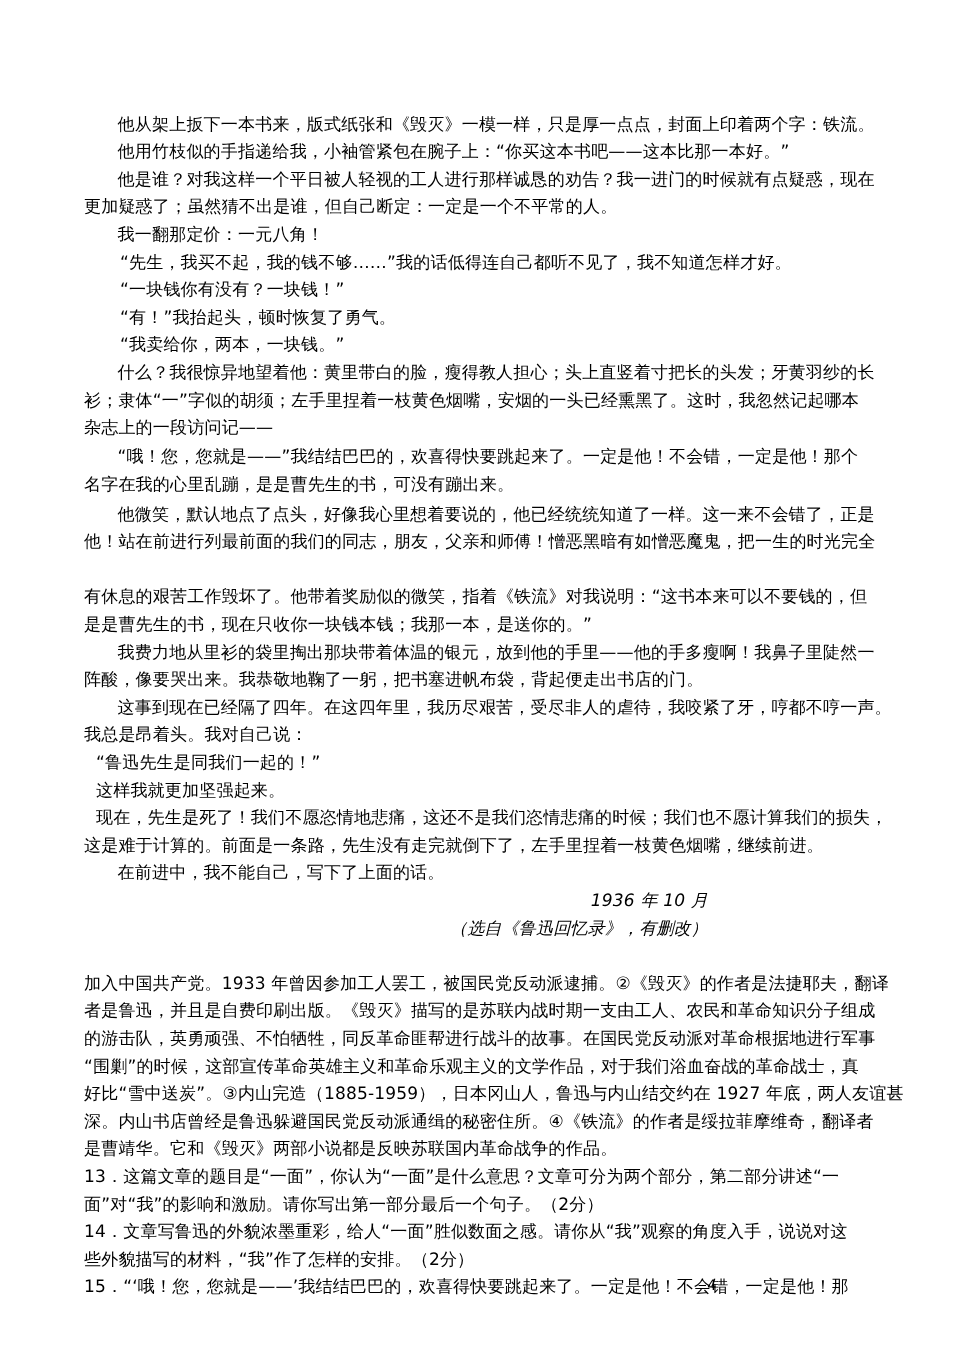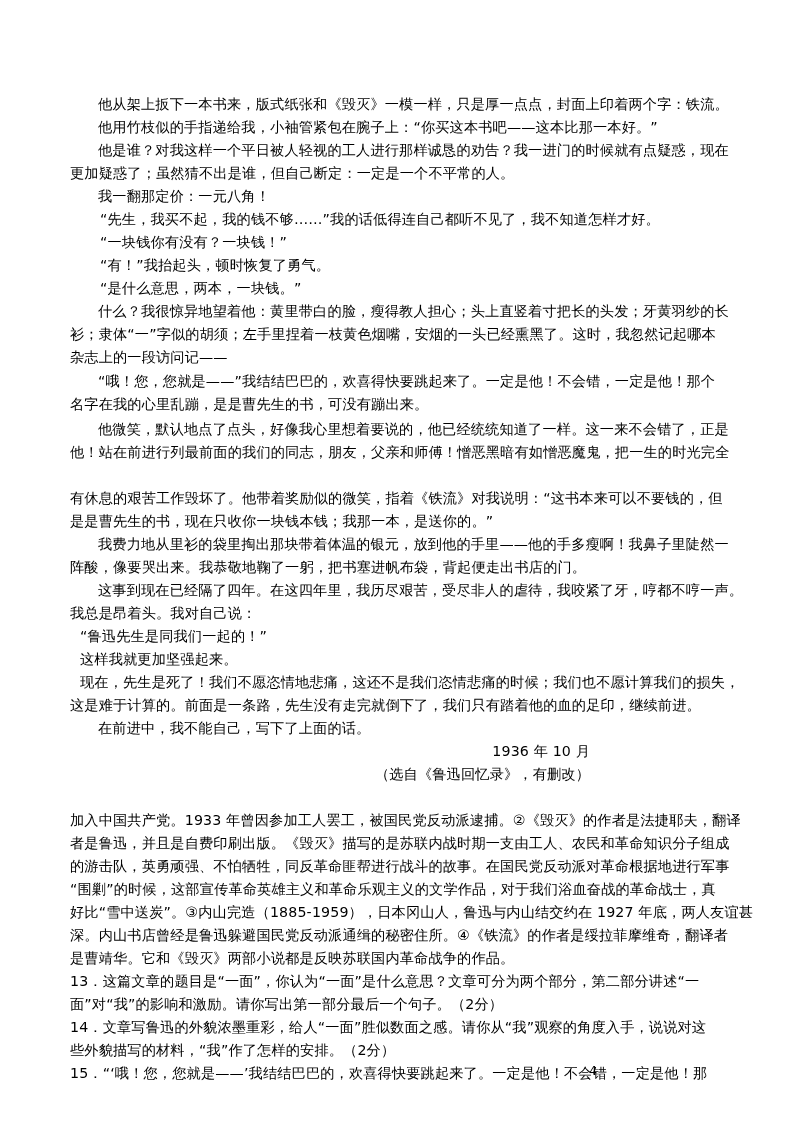--- a/index.html
+++ b/index.html
@@ -3,54 +3,54 @@
 <meta charset="utf-8">
 <style>
   html, body { margin: 0; padding: 0; background: #ffffff; }
   body { width: 794px; height: 1123px; position: relative; overflow: hidden;
          font-family: "DejaVu Sans", "Liberation Sans", sans-serif; color: #000; }
   .page { position: absolute; left: 0; top: 0; width: 672px; height: 1123px; background: #fff; }
   .line { position: absolute; left: 70px; font-size: 14.2px; line-height: 22px; white-space: nowrap; letter-spacing: 0.15px; }
   .i2 { left: 98px; }
   .i1 { left: 80px; }
   .q  { left: 100px; }
-  .right { left: auto; right: 82px; text-align: center; }
+  .right { left: auto; right: 82px; text-align: center; font-style: italic; }
   .pageno { position: absolute; right: 75px; top: 1064px; font-size: 12px; }
 </style>
 </head>
 <body>
 
 <div class="page">
 
   <div class="line i2" style="top:93px">他从架上扳下一本书来，版式纸张和《毁灭》一模一样，只是厚一点点，封面上印着两个字：铁流。</div>
   <div class="line i2" style="top:116px">他用竹枝似的手指递给我，小袖管紧包在腕子上：“你买这本书吧——这本比那一本好。”</div>
   <div class="line i2" style="top:139px">他是谁？对我这样一个平日被人轻视的工人进行那样诚恳的劝告？我一进门的时候就有点疑惑，现在</div>
   <div class="line" style="top:162px">更加疑惑了；虽然猜不出是谁，但自己断定：一定是一个不平常的人。</div>
   <div class="line i2" style="top:185px">我一翻那定价：一元八角！</div>
   <div class="line q" style="top:208px">“先生，我买不起，我的钱不够……”我的话低得连自己都听不见了，我不知道怎样才好。</div>
   <div class="line q" style="top:231px">“一块钱你有没有？一块钱！”</div>
   <div class="line q" style="top:254px">“有！”我抬起头，顿时恢复了勇气。</div>
-  <div class="line q" style="top:277px">“是什么意思，两本，一块钱。”</div>
+  <div class="line q" style="top:277px">“我卖给你，两本，一块钱。”</div>
   <div class="line i2" style="top:300px">什么？我很惊异地望着他：黄里带白的脸，瘦得教人担心；头上直竖着寸把长的头发；牙黄羽纱的长</div>
   <div class="line" style="top:323px">衫；隶体“一”字似的胡须；左手里捏着一枝黄色烟嘴，安烟的一头已经熏黑了。这时，我忽然记起哪本</div>
   <div class="line" style="top:346px">杂志上的一段访问记——</div>
   <div class="line i2" style="top:370px">“哦！您，您就是——”我结结巴巴的，欢喜得快要跳起来了。一定是他！不会错，一定是他！那个</div>
   <div class="line" style="top:393px">名字在我的心里乱蹦，是是曹先生的书，可没有蹦出来。</div>
   <div class="line i2" style="top:418px">他微笑，默认地点了点头，好像我心里想着要说的，他已经统统知道了一样。这一来不会错了，正是</div>
   <div class="line" style="top:441px">他！站在前进行列最前面的我们的同志，朋友，父亲和师傅！憎恶黑暗有如憎恶魔鬼，把一生的时光完全</div>
   <div class="line" style="top:487px">有休息的艰苦工作毁坏了。他带着奖励似的微笑，指着《铁流》对我说明：“这书本来可以不要钱的，但</div>
   <div class="line" style="top:510px">是是曹先生的书，现在只收你一块钱本钱；我那一本，是送你的。”</div>
   <div class="line i2" style="top:533px">我费力地从里衫的袋里掏出那块带着体温的银元，放到他的手里——他的手多瘦啊！我鼻子里陡然一</div>
   <div class="line" style="top:556px">阵酸，像要哭出来。我恭敬地鞠了一躬，把书塞进帆布袋，背起便走出书店的门。</div>
   <div class="line" style="top:602px">我总是昂着头。我对自己说：</div>
   <div class="line i2" style="top:579px">这事到现在已经隔了四年。在这四年里，我历尽艰苦，受尽非人的虐待，我咬紧了牙，哼都不哼一声。</div>
   <div class="line i1" style="top:625px">“鲁迅先生是同我们一起的！”</div>
   <div class="line i1" style="top:648px">这样我就更加坚强起来。</div>
   <div class="line i1" style="top:671px">现在，先生是死了！我们不愿恣情地悲痛，这还不是我们恣情悲痛的时候；我们也不愿计算我们的损失，</div>
-  <div class="line" style="top:694px">这是难于计算的。前面是一条路，先生没有走完就倒下了，我们只有踏着他的血的足印，继续前进。</div>
+  <div class="line" style="top:694px">这是难于计算的。前面是一条路，先生没有走完就倒下了，左手里捏着一枝黄色烟嘴，继续前进。</div>
   <div class="line i2" style="top:717px">在前进中，我不能自己，写下了上面的话。</div>
 
   <div class="line right" style="top:740px">1936 年 10 月</div>
   <div class="line right" style="top:763px">（选自《鲁迅回忆录》，有删改）</div>
 
   <div class="line" style="top:809px">加入中国共产党。1933 年曾因参加工人罢工，被国民党反动派逮捕。②《毁灭》的作者是法捷耶夫，翻译</div>
   <div class="line" style="top:832px">者是鲁迅，并且是自费印刷出版。《毁灭》描写的是苏联内战时期一支由工人、农民和革命知识分子组成</div>
   <div class="line" style="top:855px">的游击队，英勇顽强、不怕牺牲，同反革命匪帮进行战斗的故事。在国民党反动派对革命根据地进行军事</div>
   <div class="line" style="top:878px">“围剿”的时候，这部宣传革命英雄主义和革命乐观主义的文学作品，对于我们浴血奋战的革命战士，真</div>
   <div class="line" style="top:901px">好比“雪中送炭”。③内山完造（1885-1959），日本冈山人，鲁迅与内山结交约在 1927 年底，两人友谊甚</div>

